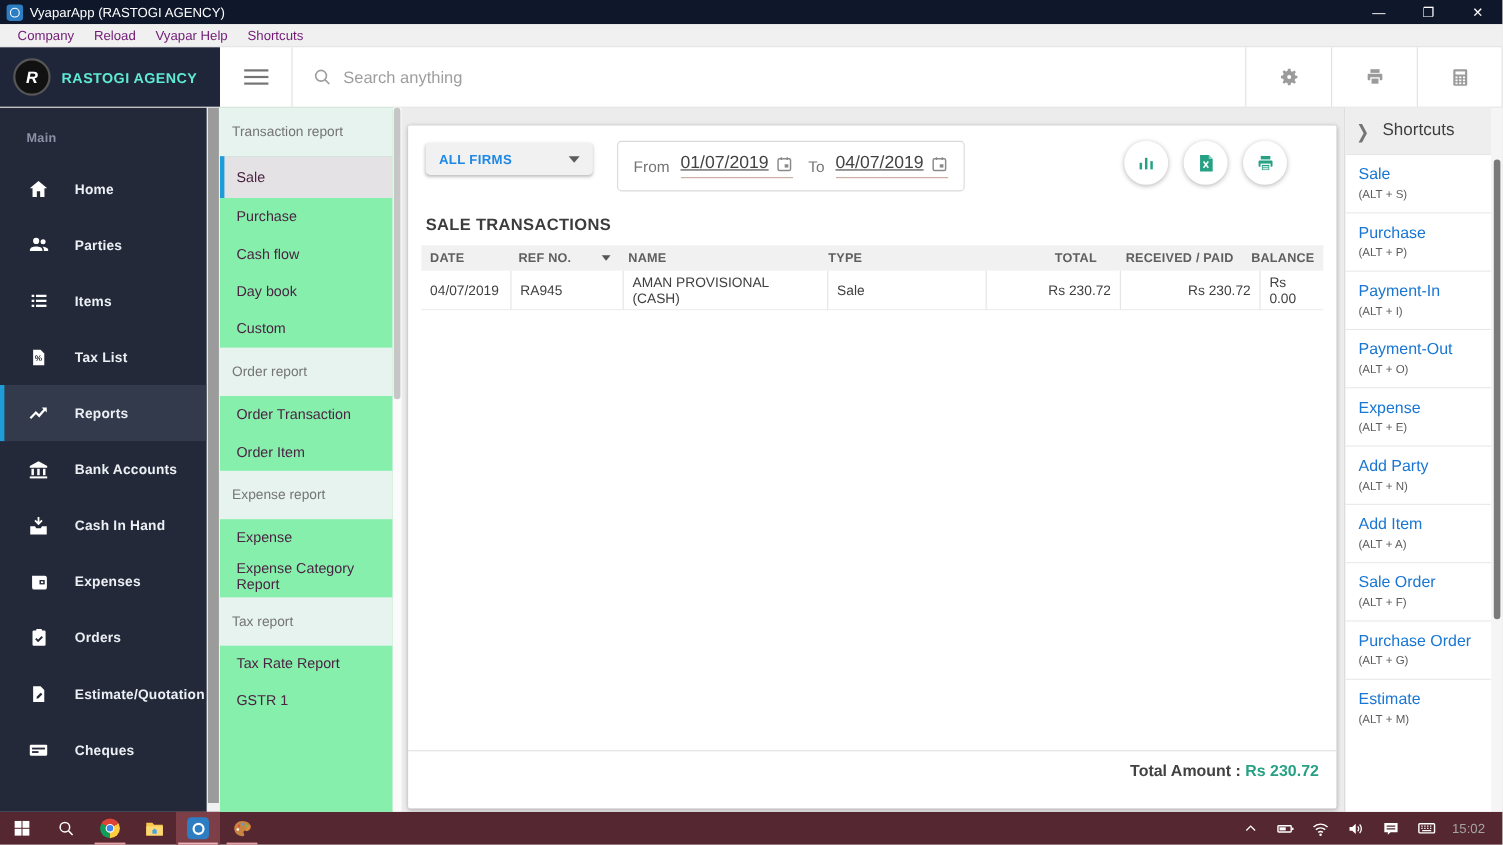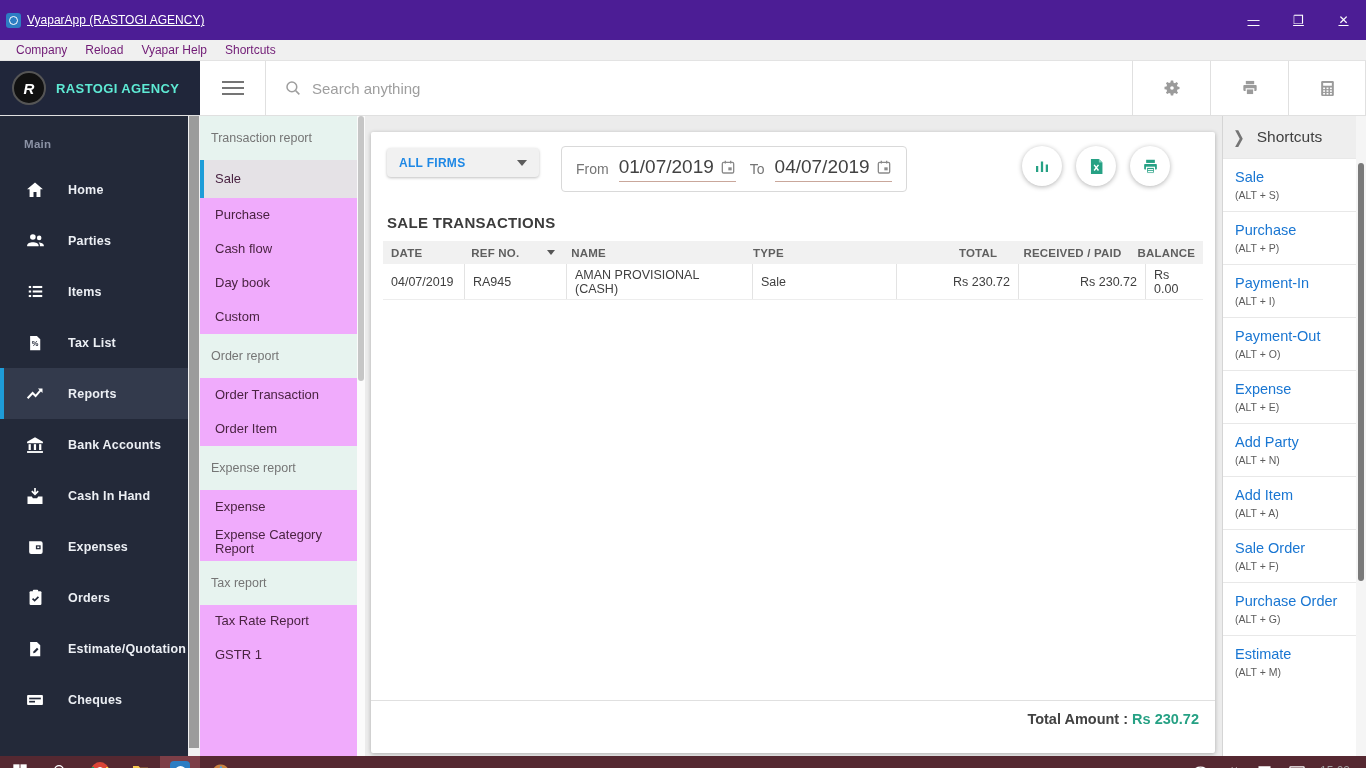--- a/index.html
+++ b/index.html
@@ -1,21 +1,21 @@
 <!DOCTYPE html>
 <html><head>
 <meta charset="utf-8">
 <style>
   * { margin:0; padding:0; box-sizing:border-box; }
   html,body { width:1366px; height:768px; overflow:hidden;
     font-family:"Liberation Sans", sans-serif; background:#ececec; }
 
   
-  .titlebar { height:40px; background:#4c1d95; display:flex; align-items:center;
-    color:#fff; font-size:12px; padding-left:6px;text-decoration:underline; }
+  .titlebar { height:22px; background:#0f172a; display:flex; align-items:center;
+    color:#fff; font-size:12px; padding-left:6px; }
   .titlebar .app-ico { width:15px; height:15px; border-radius:3px; background:#2d7dc3;
     display:inline-flex; align-items:center; justify-content:center; margin-right:6px; }
   .titlebar .app-ico i { width:9px; height:9px; border:1.5px solid #fff; border-radius:50%; display:block; }
   .win-controls { margin-left:auto; display:flex; height:100%; }
   .win-btn { width:45px; display:flex; align-items:center; justify-content:center; color:#fff; font-size:12px; }
 
   
   .menubar { height:21px; background:#f0f0f0; display:flex; align-items:center;
     font-size:12px; color:#701a75; padding-left:7px; border-bottom:1px solid #e3e3e3; }
   .menubar span { padding:0 9px; cursor:default; }
@@ -48,21 +48,21 @@
   .nav-item { height:51px; display:flex; align-items:center; padding-left:24px; cursor:pointer; }
   .nav-item .ic { width:22px; height:22px; flex:none; display:flex; align-items:center; justify-content:center; }
   .nav-item .lbl { margin-left:22px; font-size:12.5px; font-weight:bold; letter-spacing:.2px; }
   .nav-item.sel { background:#333a4c; border-left:4px solid #1e9cd8; padding-left:20px; }
   .nav-item svg { fill:#fff; }
 
   .navscroll { width:12px; background:#f1f1f1; flex:none; position:relative; }
   .navscroll .thumb { position:absolute; left:1px; width:10px; top:0; height:632px; background:#9b9b9b; }
 
   
-  .subnav { width:157px; background:#f0abfc; flex:none; overflow:hidden; }
+  .subnav { width:157px; background:#86efac; flex:none; overflow:hidden; }
   .subnav .sec-hdr { background:#e7f3ef; height:44px; display:flex; align-items:center;
     padding-left:11px; color:#757575; font-size:12.5px; }
   .sub-item { min-height:34px; display:flex; align-items:center; padding:4px 8px 4px 15px;
     color:#4a2342; font-size:13px; font-weight:500; cursor:pointer; line-height:1.1; }
   .sub-item.sel { background:#e5e2e6; border-left:4px solid #1e9cd8; padding-left:11px; min-height:38px; }
   .subscroll { width:8px; background:#fbfbfb; flex:none; position:relative; }
   .subscroll .thumb { position:absolute; left:1px; width:6px; top:0; height:265px; background:#c6c6c6; border-radius:3px; }
 
   
   .main { flex:1; background:#ececec; padding:16px 7px 3px 6px; min-width:0; }
@@ -71,21 +71,21 @@
   .filterrow { display:flex; align-items:flex-start; padding:14px 45px 6px 16px; }
   .firm-btn { background:#f1f1f1; border-radius:4px; box-shadow:0 1px 3px rgba(0,0,0,.25);
     width:152px; height:29px; display:flex; align-items:center; padding:0 12px; cursor:pointer; margin-top:2px; }
   .firm-btn .txt { color:#1e88e5; font-size:12px; font-weight:bold; letter-spacing:.3px; }
   .caret { width:0; height:0; border-left:5px solid transparent; border-right:5px solid transparent;
     border-top:6px solid #5c5c5c; margin-left:auto; }
   .datebox { border:1px solid #d9d9d9; border-radius:4px; height:46px; display:flex; align-items:center;
     margin-left:22px; padding:0 14px; }
   .datebox .lbl { color:#757575; font-size:14px; margin-right:10px; }
   .dateval { display:flex; align-items:center; border-bottom:1px solid #c9a79b; padding-bottom:3px; margin-right:14px; }
-  .dateval .d { color:#424242; font-size:19px; }
+  .dateval .d { color:#424242; font-size:16px;text-decoration:underline; }
   .dateval svg { margin-left:6px; }
   .roundbtns { margin-left:auto; display:flex; gap:14px; }
   .rbtn { width:40px; height:40px; border-radius:50%; background:#fff;
     box-shadow:0 1px 5px rgba(0,0,0,.3); display:flex; align-items:center; justify-content:center; cursor:pointer; }
 
   .report-title { font-size:15px; font-weight:bold; color:#3c3c3c; letter-spacing:.3px;
     padding:16px 16px 10px 16px; }
   .tbl { margin:0 12px 0 12px; }
   .tbl-hdr { display:flex; background:#f1f1f1; height:23px; align-items:center;
     color:#5f5f5f; font-size:11.5px; font-weight:bold; letter-spacing:.2px; }

